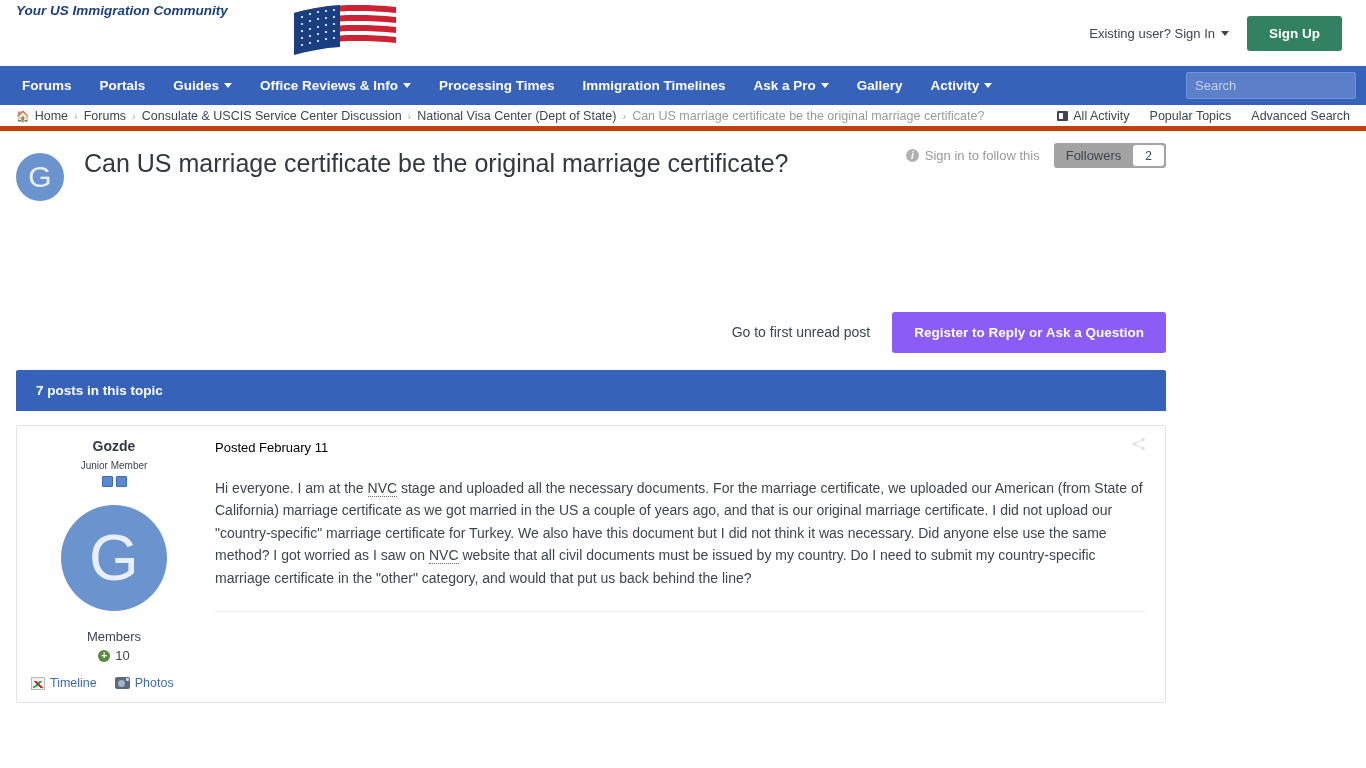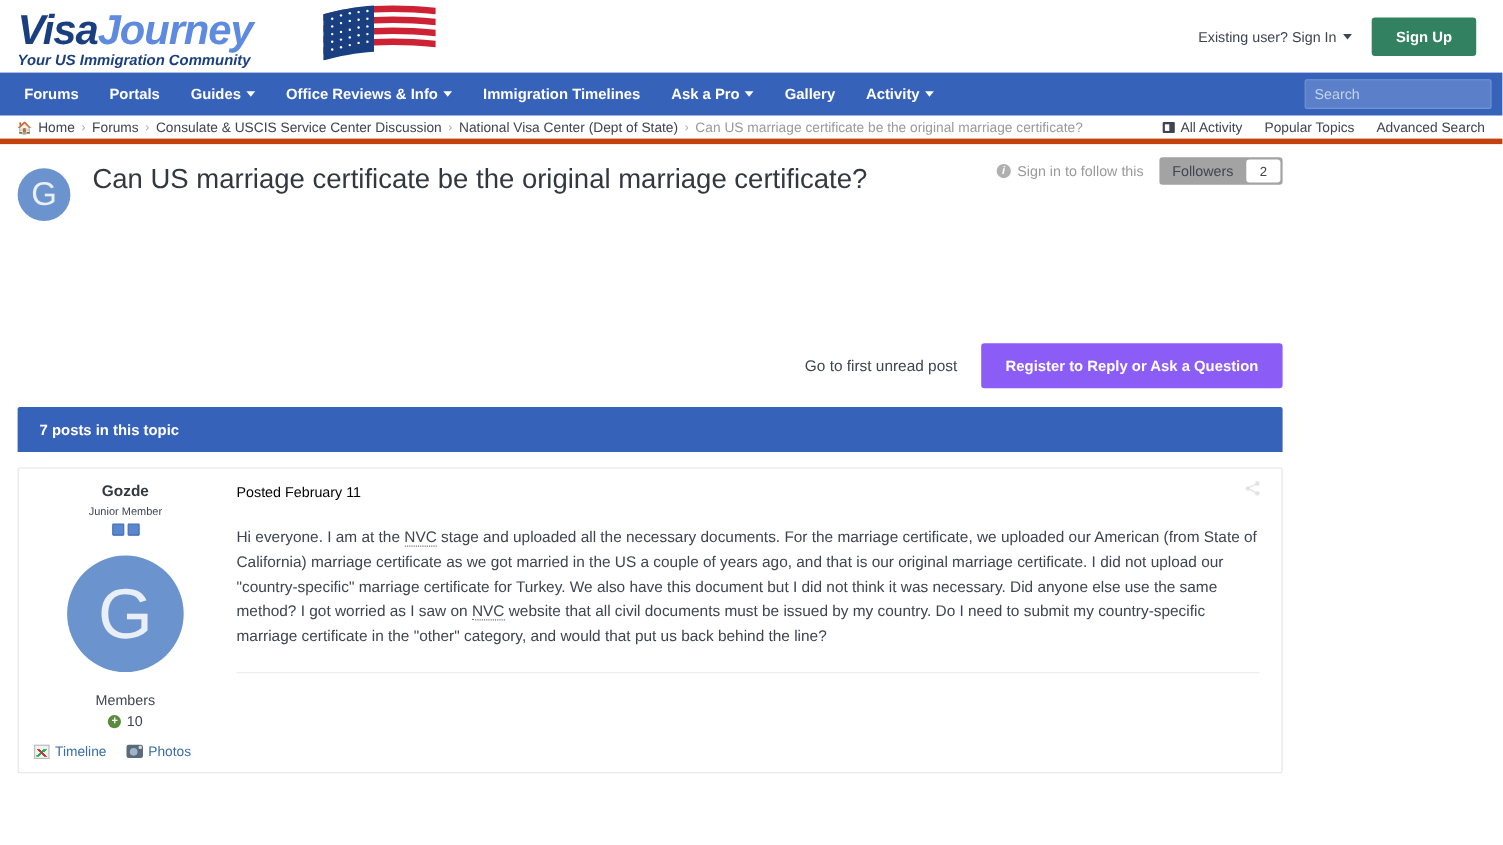--- a/index.html
+++ b/index.html
@@ -478,21 +478,20 @@
     border-top: 1px solid #ececec;
     margin: 22px 0 0 0;
   }
 </style>
 </head>
 <body>
 
 <div class="site-header">
   <div class="logo-wrap">
     <div class="logo-text">
-      <div class="logo-main"><span class="logo-visa">Visa</span><span class="logo-journey">Journey</span></div>
       <div class="logo-tag">Your US Immigration Community</div>
     </div>
     <svg class="logo-flag" viewBox="0 0 108 52">
       <path d="M2 10 C30 2 62 0 104 4 L104 10 C62 6 30 8 2 16 Z" fill="#cc2233"></path>
       <path d="M2 20 C30 12 62 10 104 14 L104 20 C62 16 30 18 2 26 Z" fill="#cc2233"></path>
       <path d="M2 30 C30 22 62 20 104 24 L104 30 C62 26 30 28 2 36 Z" fill="#cc2233"></path>
       <path d="M2 40 C30 32 62 30 104 34 L104 40 C62 36 30 38 2 46 Z" fill="#cc2233"></path>
       <path d="M2 10 C16 6 32 3 48 2 L48 44 C32 45 16 48 2 52 Z" fill="#1a3f80"></path>
       <g fill="#ffffff">
         <circle cx="10" cy="14" r="1.1"></circle>
@@ -542,20 +541,23 @@
     </div>
   <div class="nav-item">
       <span>Guides</span>
       <span class="caret-down"></span>
     </div>
   <div class="nav-item">
       <span>Office Reviews &amp; Info</span>
       <span class="caret-down"></span>
     </div>
   <div class="nav-item">
+      <span>Processing Times</span>
+    </div>
+  <div class="nav-item">
       <span>Immigration Timelines</span>
     </div>
   <div class="nav-item">
       <span>Ask a Pro</span>
       <span class="caret-down"></span>
     </div>
   <div class="nav-item">
       <span>Gallery</span>
     </div>
   <div class="nav-item">

